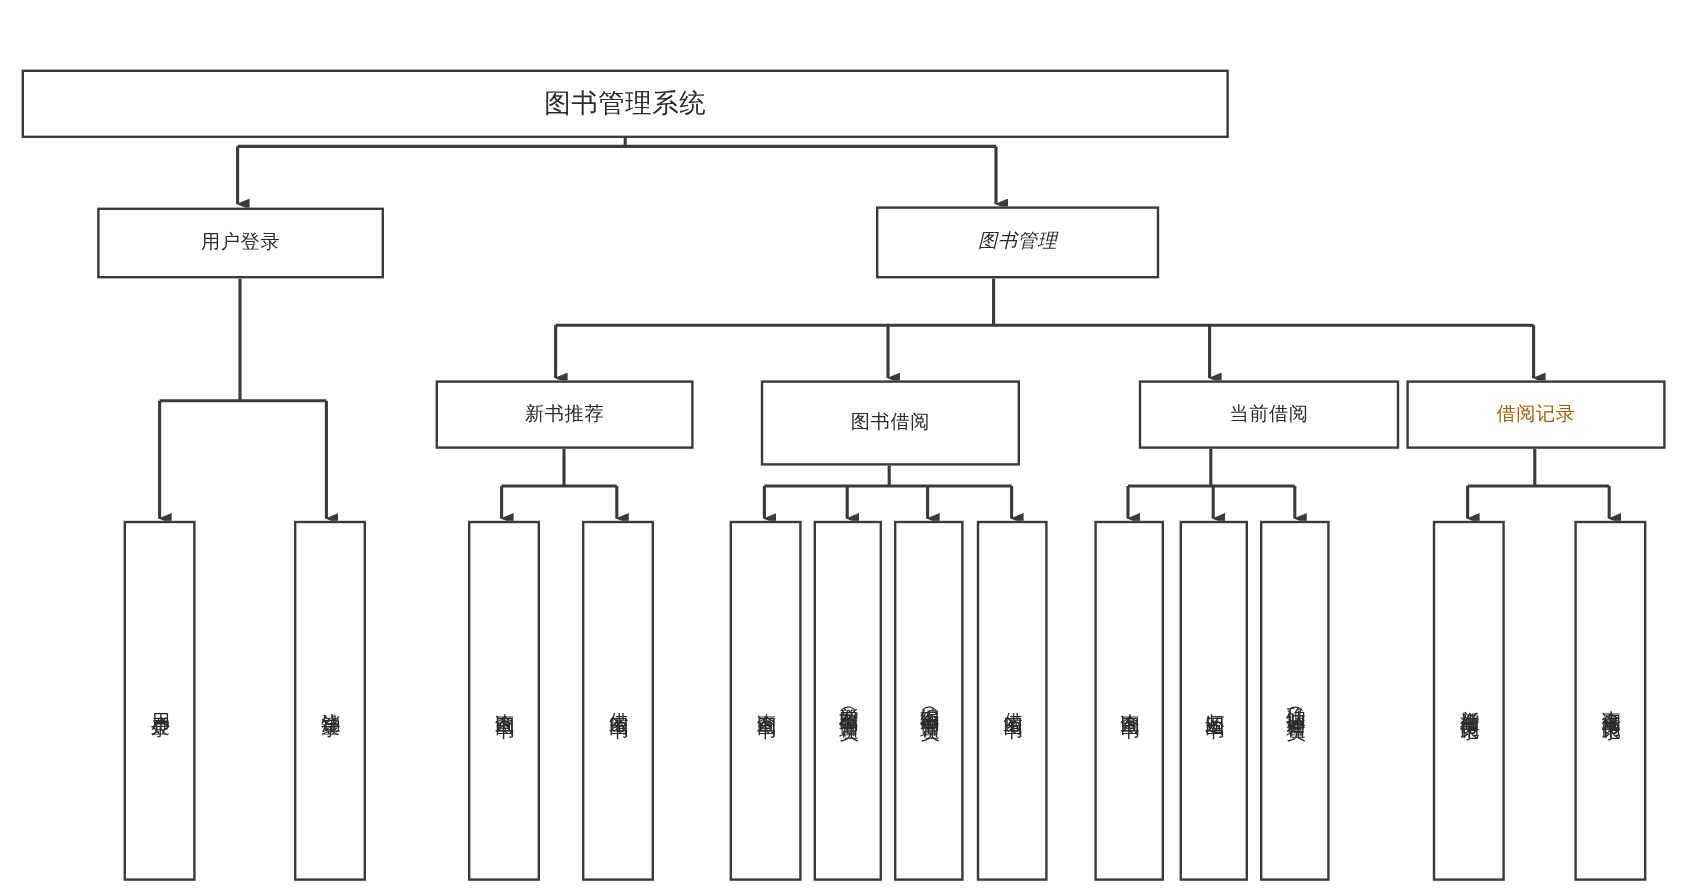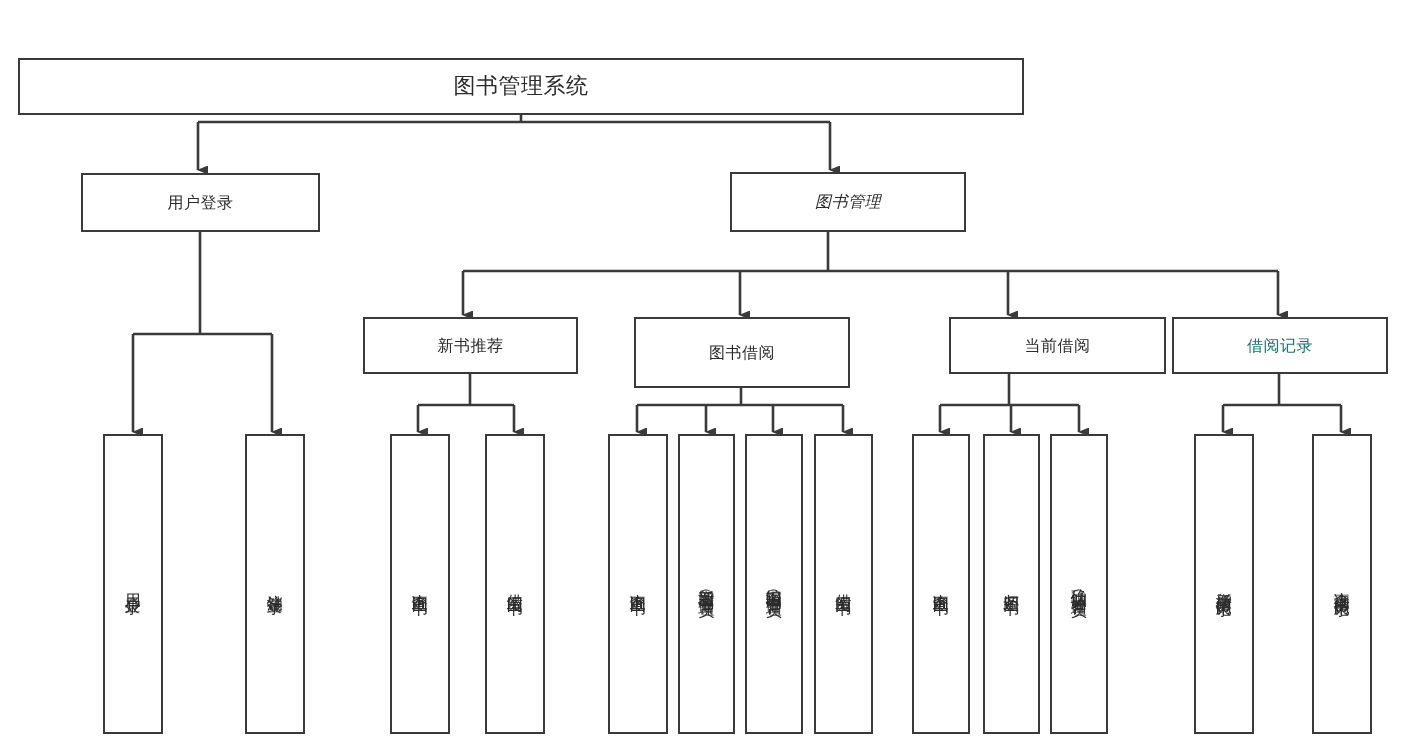--- a/index.html
+++ b/index.html
@@ -121,21 +121,21 @@
       <div class="node" style="left: 363px; top: 317px; width: 215px; height: 57px; border-color: rgb(58, 58, 58); background: rgb(255, 255, 255);">
         <span class="node-label" style="color: rgb(43, 43, 43);">新书推荐</span>
       </div>
       <div class="node" style="left: 634px; top: 317px; width: 216px; height: 71px; border-color: rgb(58, 58, 58); background: rgb(255, 255, 255);">
         <span class="node-label" style="color: rgb(43, 43, 43);">图书借阅</span>
       </div>
       <div class="node" style="left: 901px; top: 317px; width: 217px; height: 57px; border-color: rgb(58, 58, 58); background: rgb(255, 255, 255); margin-left: 48px;">
         <span class="node-label" style="color: rgb(43, 43, 43);">当前借阅</span>
       </div>
       <div class="node" style="left: 1172px; top: 317px; width: 216px; height: 57px; border-color: rgb(58, 58, 58); background: rgb(255, 255, 255);">
-        <span class="node-label" style="color: #0f766e;">借阅记录</span>
+        <span class="node-label" style="color: #a16207;">借阅记录</span>
       </div>
       <div class="node vertical" style="left: 103px; top: 434px; width: 60px; height: 300px; border-color: rgb(58, 58, 58); background: rgb(255, 255, 255);">
         <span class="node-label" style="color: rgb(43, 43, 43);">用户登录</span>
       </div>
       <div class="node vertical" style="left: 245px; top: 434px; width: 60px; height: 300px; border-color: rgb(58, 58, 58); background: rgb(255, 255, 255);">
         <span class="node-label" style="color: rgb(43, 43, 43);">注销登录</span>
       </div>
       <div class="node vertical" style="left: 390px; top: 434px; width: 60px; height: 300px; border-color: rgb(58, 58, 58); background: rgb(255, 255, 255);">
         <span class="node-label" style="color: rgb(43, 43, 43);">查询图书</span>
       </div>

